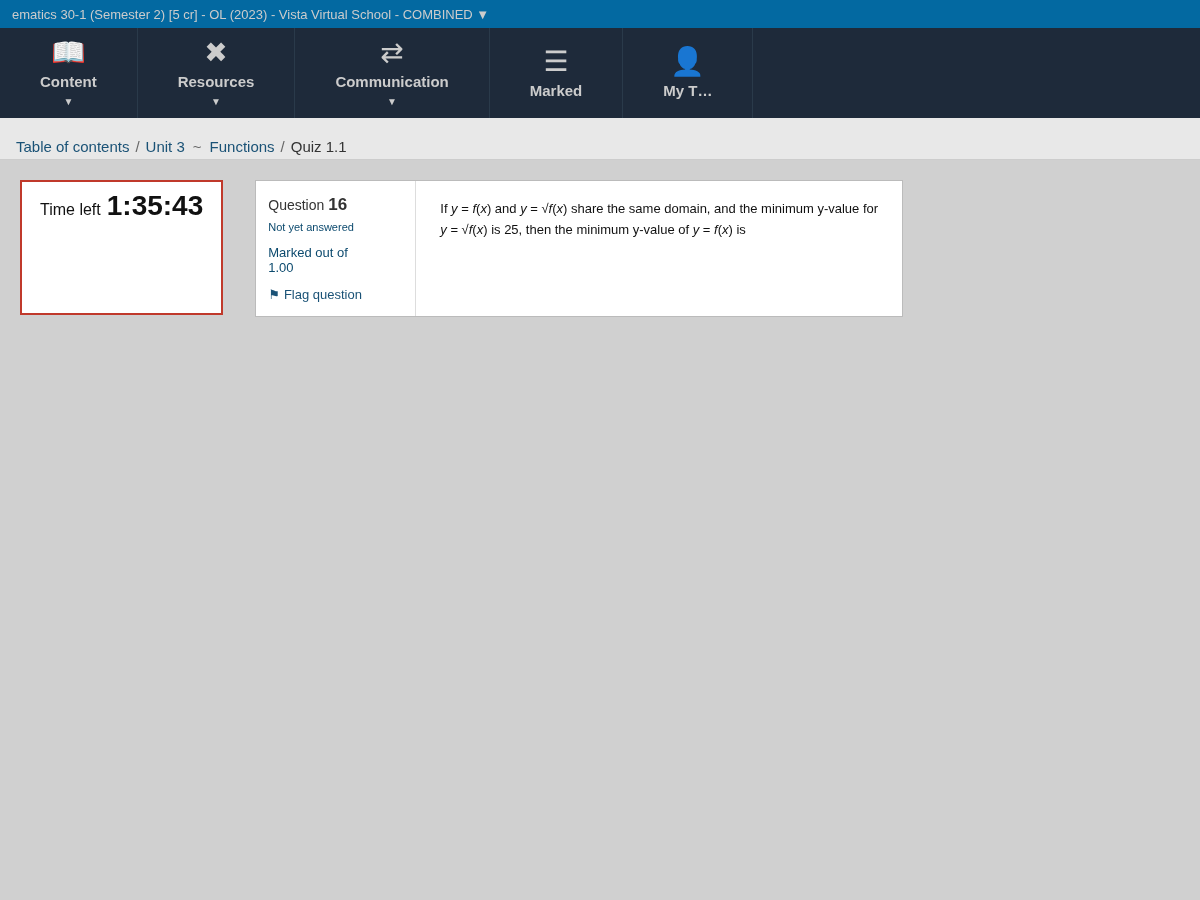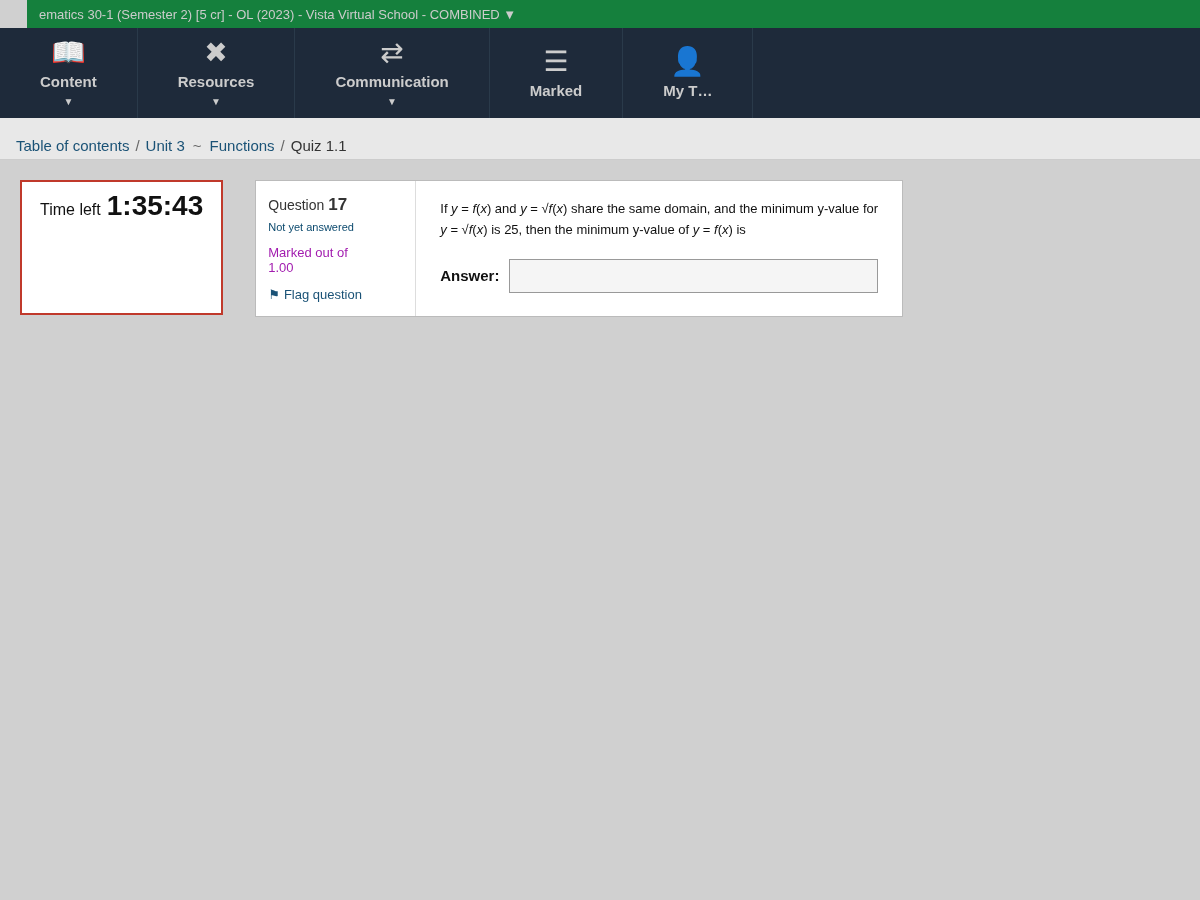--- a/index.html
+++ b/index.html
@@ -1,27 +1,26 @@
 <!DOCTYPE html>
 <html><head>
   <meta charset="utf-8">
   <style>
     * { margin: 0; padding: 0; box-sizing: border-box; }
     body { font-family: Arial, sans-serif; background: #d0d0d0; width: 1200px; height: 900px; overflow: hidden; }
 
     
     .top-bar {
-      background: #15803d;
+      background: #0369a1;
       color: #ccc;
       font-size: 13px;
       padding: 4px 12px;
       display: flex;
       align-items: center;
       height: 28px;
-      margin-left: 27px;
     }
 
     
     .nav-bar {
       background: #1e2a3a;
       display: flex;
       align-items: stretch;
       height: 90px;
     }
     .nav-item {
@@ -45,25 +44,25 @@
       font-weight: bold;
     }
     .nav-item .nav-arrow {
       font-size: 10px;
     }
 
     
     .breadcrumb-bar {
       background: #e8e8e8;
       border-bottom: 1px solid #ccc;
-      padding: 19px 16px;
+      padding: 4px 16px;
       font-size: 15px;
       color: #333;
       display: flex;
-      align-items: flex-start;
+      align-items: flex-end;
       gap: 4px;
       height: 42px;
     }
     .breadcrumb-bar a {
       color: #1a5276;
       text-decoration: none;
       cursor: pointer;
     }
     .breadcrumb-bar .sep { color: #666; margin: 0 2px; }
     .breadcrumb-bar .tilde { color: #666; margin: 0 4px; }
@@ -124,21 +123,21 @@
       font-size: 17px;
       font-weight: bold;
     }
     .question-status {
       font-size: 11px;
       color: #0c4a6e;
       margin-top: 2px;
     }
     .question-marked {
       font-size: 13px;
-      color: #a21caf;
+      color: #0c4a6e;
       margin-top: 8px;
     }
     .question-flag {
       font-size: 13px;
       color: #1a5276;
       margin-top: 8px;
       cursor: pointer;
       display: flex;
       align-items: center;
       gap: 4px;
@@ -238,38 +237,34 @@
 
   <div class="timer-container">
     <div class="timer-box">
       <span class="timer-label">Time left</span><span>1:35:43</span>
     </div>
   </div>
 
   <div class="question-block">
     <div class="question-sidebar">
       <div class="question-num">
-        Question <span>17</span>
+        Question <span>16</span>
       </div>
       <div class="question-status">Not yet answered</div>
       <div class="question-marked">
         <span>Marked out of</span><br>
         <span>1.00</span>
       </div>
       <div class="question-flag">
         <span class="flag-icon">⚑</span>
         <span>Flag question</span>
       </div>
     </div>
     <div class="question-body">
       <div class="question-text">
         If <span class="math">y</span> = <span class="math">f</span>(<span class="math">x</span>) and <span class="math">y</span> = <span class="math">√f</span>(<span class="math">x</span>) share the same domain, and the minimum y-value for<br>
         <span class="math">y</span> = <span class="math">√f</span>(<span class="math">x</span>) is 25, then the minimum y-value of <span class="math">y</span> = <span class="math">f</span>(<span class="math">x</span>) is
       </div>
-      <div class="answer-row">
-        <span class="answer-label">Answer:</span>
-        <input class="answer-input" type="text" value="" style="">
-      </div>
     </div>
   </div>
 
 
 </div>
 
 </body></html>

